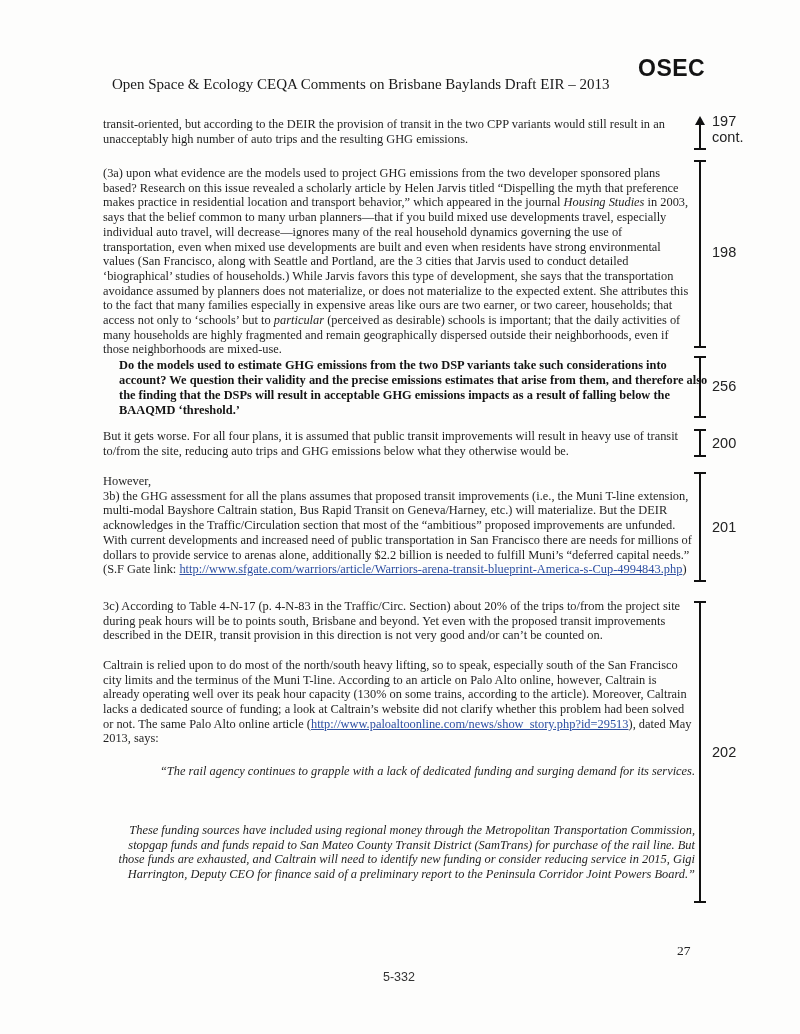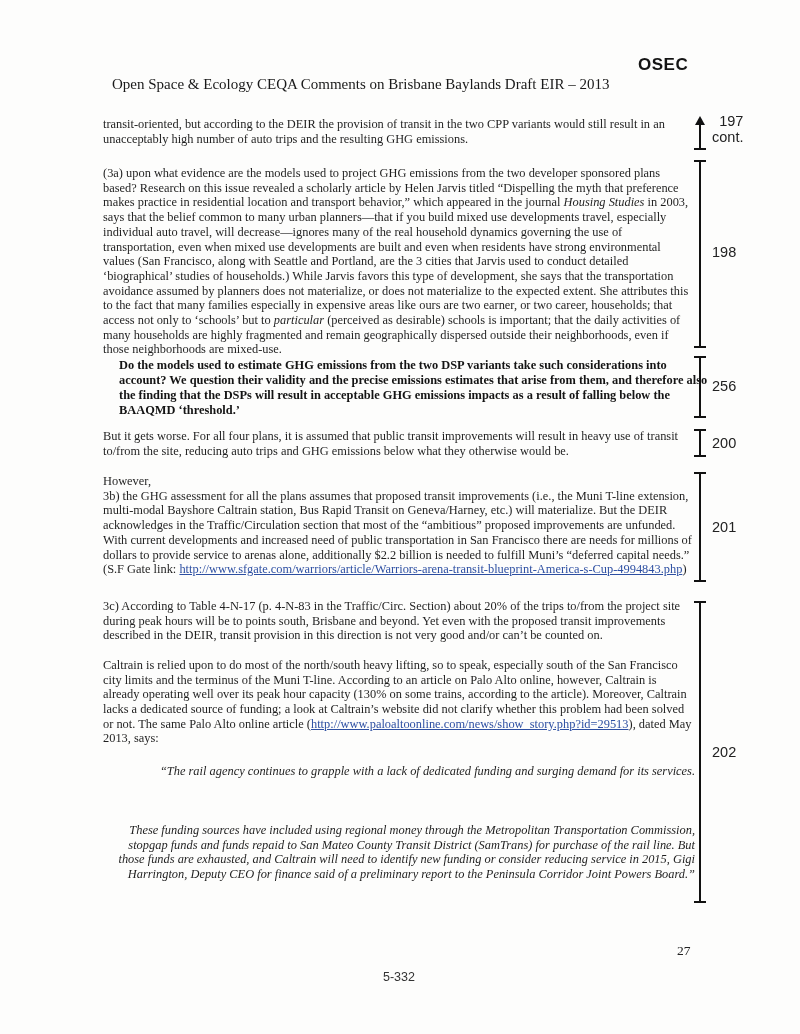--- a/index.html
+++ b/index.html
@@ -5,21 +5,21 @@
   html,body{margin:0;padding:0;}
   .page{
     position:relative;width:800px;height:1034px;margin:0;
     background:#fdfdfc;color:#1f1f1f;
     font-family:"Liberation Serif", serif;
     overflow:hidden;
   }
   .osec{
     position:absolute;top:55px;left:638px;
     font-family:"Liberation Sans", sans-serif;
-    font-weight:bold;font-size:17px;letter-spacing:.5px;color:#141414;
+    font-weight:bold;font-size:23px;letter-spacing:.5px;color:#141414;
   }
   .title{
     position:absolute;top:76px;left:112px;width:600px;
     font-size:15px;color:#191919;
   }
   .tb{
     position:absolute;left:103px;width:592px;
     font-size:12.4px;line-height:14.7px;color:#1f1f1f;
     white-space:normal;
   }
@@ -35,21 +35,21 @@
   .bracket .cb{position:absolute;left:0;bottom:0;width:12px;height:2px;background:#111;}
   .bracket.arrow .ah{
     position:absolute;left:1px;top:0;width:0;height:0;
     border-left:5px solid transparent;border-right:5px solid transparent;
     border-bottom:9px solid #111;
   }
   .bracket.arrow .bl{top:8px;}
   .mlabel{
     position:absolute;left:712px;
     font-family:"Liberation Sans", sans-serif;
-    font-size:14.5px;color:#222;line-height:16px;text-align:right;
+    font-size:14.5px;color:#222;line-height:16px;
   }
   .pagenum{position:absolute;left:677px;top:943px;font-size:13.5px;color:#222;}
   .sheetnum{
     position:absolute;left:383px;top:970px;
     font-family:"Liberation Sans", sans-serif;font-size:12.5px;color:#333;
   }
 </style>
 </head>
 <body>
 

